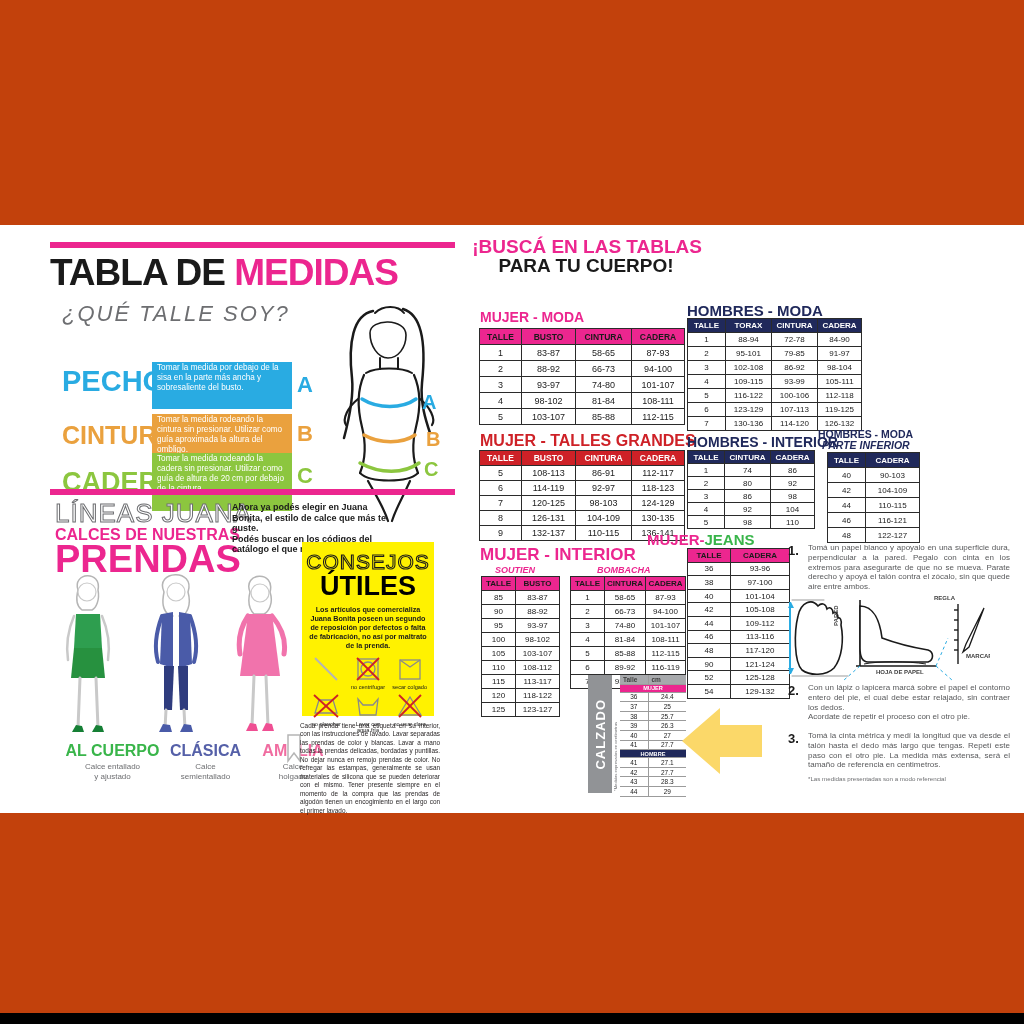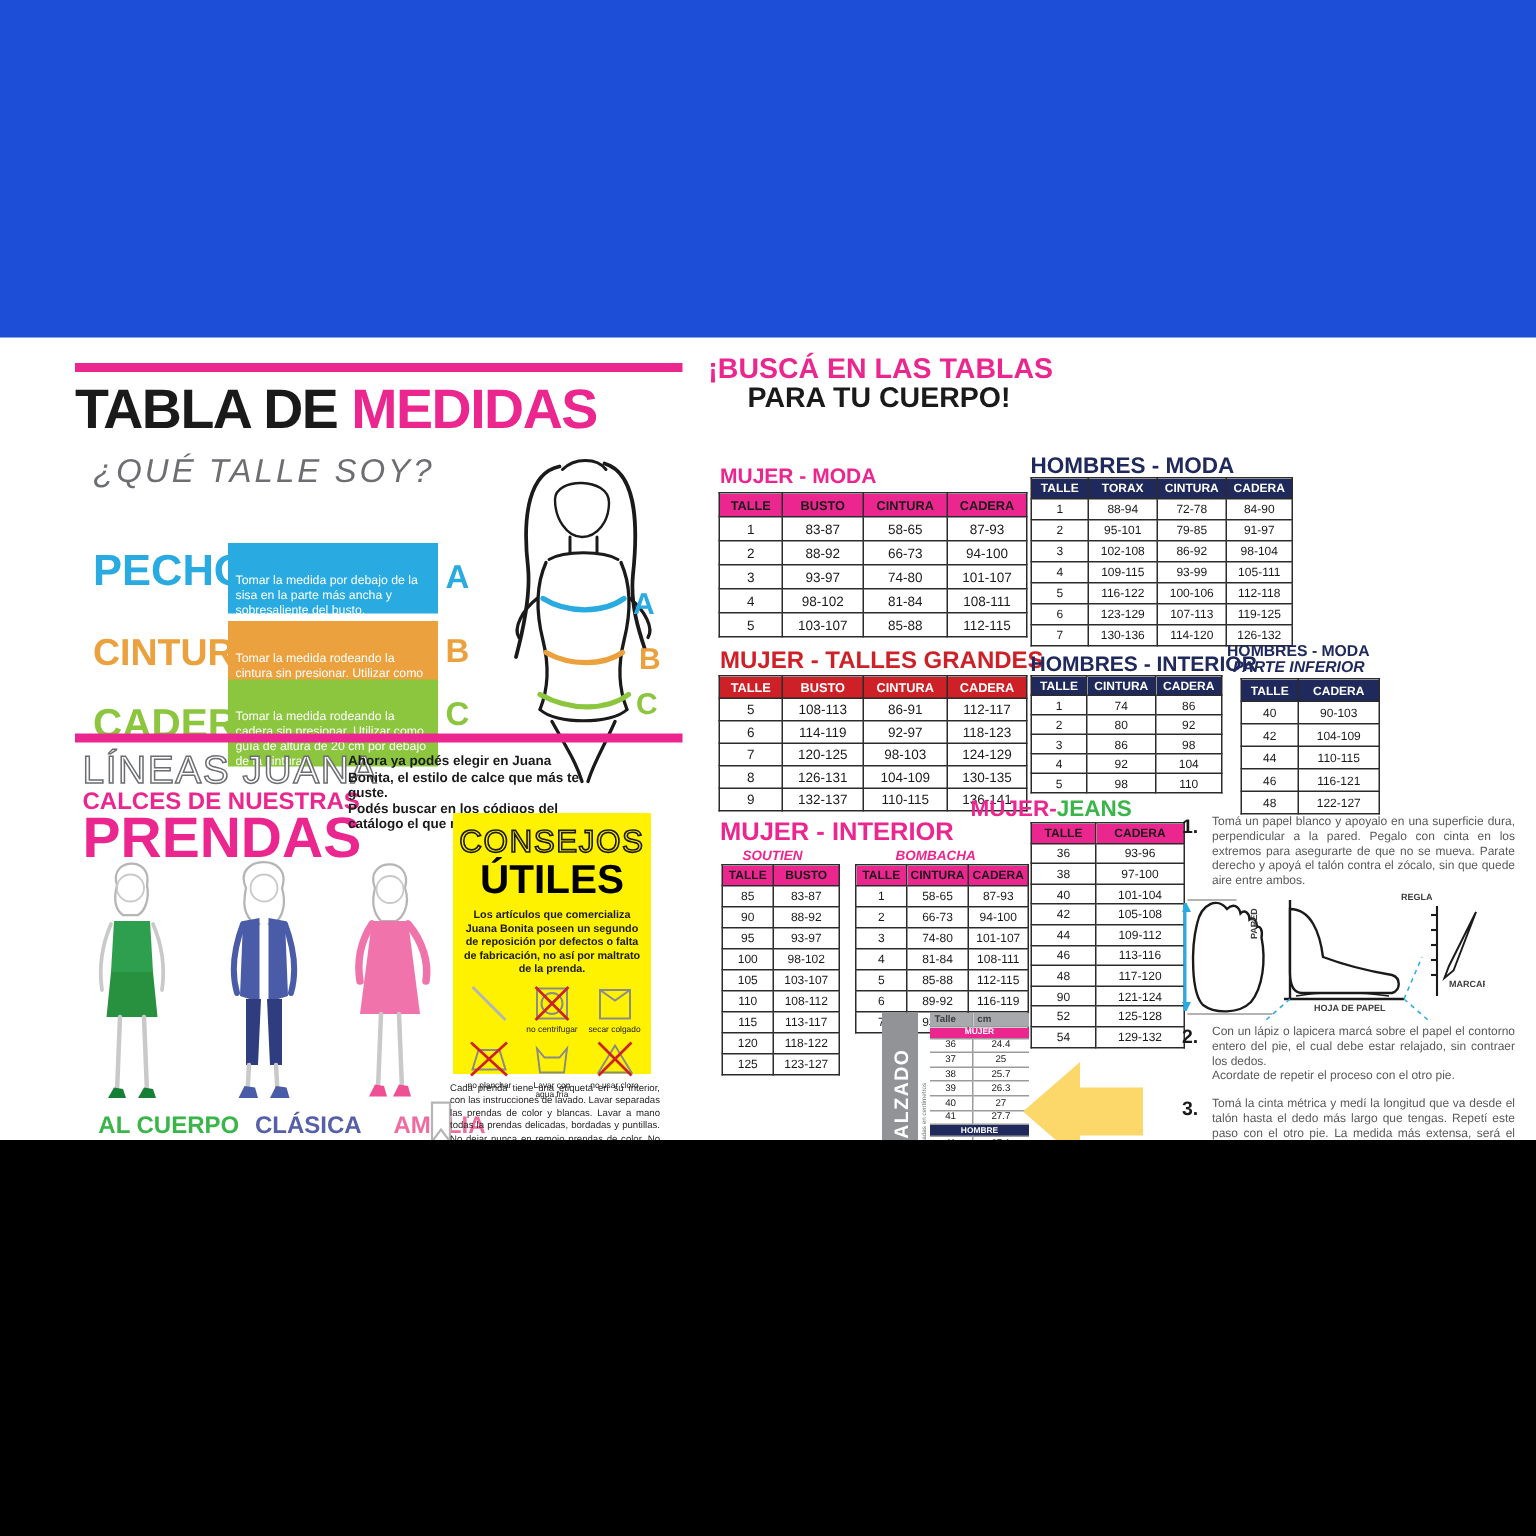--- a/index.html
+++ b/index.html
@@ -1,28 +1,28 @@
 <!DOCTYPE html>
 <html><head>
 <meta charset="utf-8">
 <style>
   html,body{margin:0;padding:0;background:#000;}
-  #canvas{position:relative;width:1024px;height:760px;background:#1d4ed8;overflow:hidden;
+  #canvas{position:relative;width:1024px;height:1013px;background:#c2410c;overflow:hidden;
           font-family:"Liberation Sans",sans-serif;color:#1a1a1a;}
   .abs{position:absolute;}
   #sheet{position:absolute;left:0;top:225px;width:1024px;height:588px;background:#ffffff;}
 
   
   .bar{background:#ec268f;height:6px;}
   .main-title{font-size:37px;font-weight:bold;letter-spacing:-1px;white-space:nowrap;}
   .main-title .pink{color:#ec268f;}
   .q-gray{font-size:22px;color:#6d6e71;letter-spacing:2px;}
   .q-pink{font-size:22px;color:#ec268f;font-weight:bold;line-height:0.95;letter-spacing:0;}
   .mlabel{font-weight:bold;white-space:nowrap;}
-  .mbox{color:#ffffff;font-size:8.2px;line-height:1.22;padding:20px 5px;box-sizing:border-box;}
+  .mbox{color:#ffffff;font-size:8.2px;line-height:1.22;padding:1px 5px;box-sizing:border-box;}
   .mletter{font-weight:bold;font-size:22px;}
   .lineas-title{font-size:26px;color:#ffffff;-webkit-text-stroke:1px #6d6e71;letter-spacing:1px;white-space:nowrap;}
   .lineas-sub{font-size:16px;color:#ec268f;font-weight:bold;white-space:nowrap;}
   .lineas-big{font-size:38px;color:#ec268f;font-weight:bold;letter-spacing:0px;white-space:nowrap;}
   .lineas-text{font-size:9px;font-weight:bold;line-height:1.18;white-space:pre-line;}
   .fit-name{font-weight:bold;font-size:16px;text-align:center;white-space:nowrap;}
   .fit-desc{font-size:8px;color:#6d6e71;text-align:center;white-space:pre-line;line-height:1.2;margin-top:2px;}
   #consejos{background:#fff200;width:132px;height:174px;text-align:center;}
   .con-t1{font-size:21px;color:#fff200;-webkit-text-stroke:1.1px #1a1a1a;letter-spacing:1px;margin-top:8px;}
   .con-t2{font-size:27px;font-weight:bold;color:#000;letter-spacing:0px;margin-top:-3px;}

